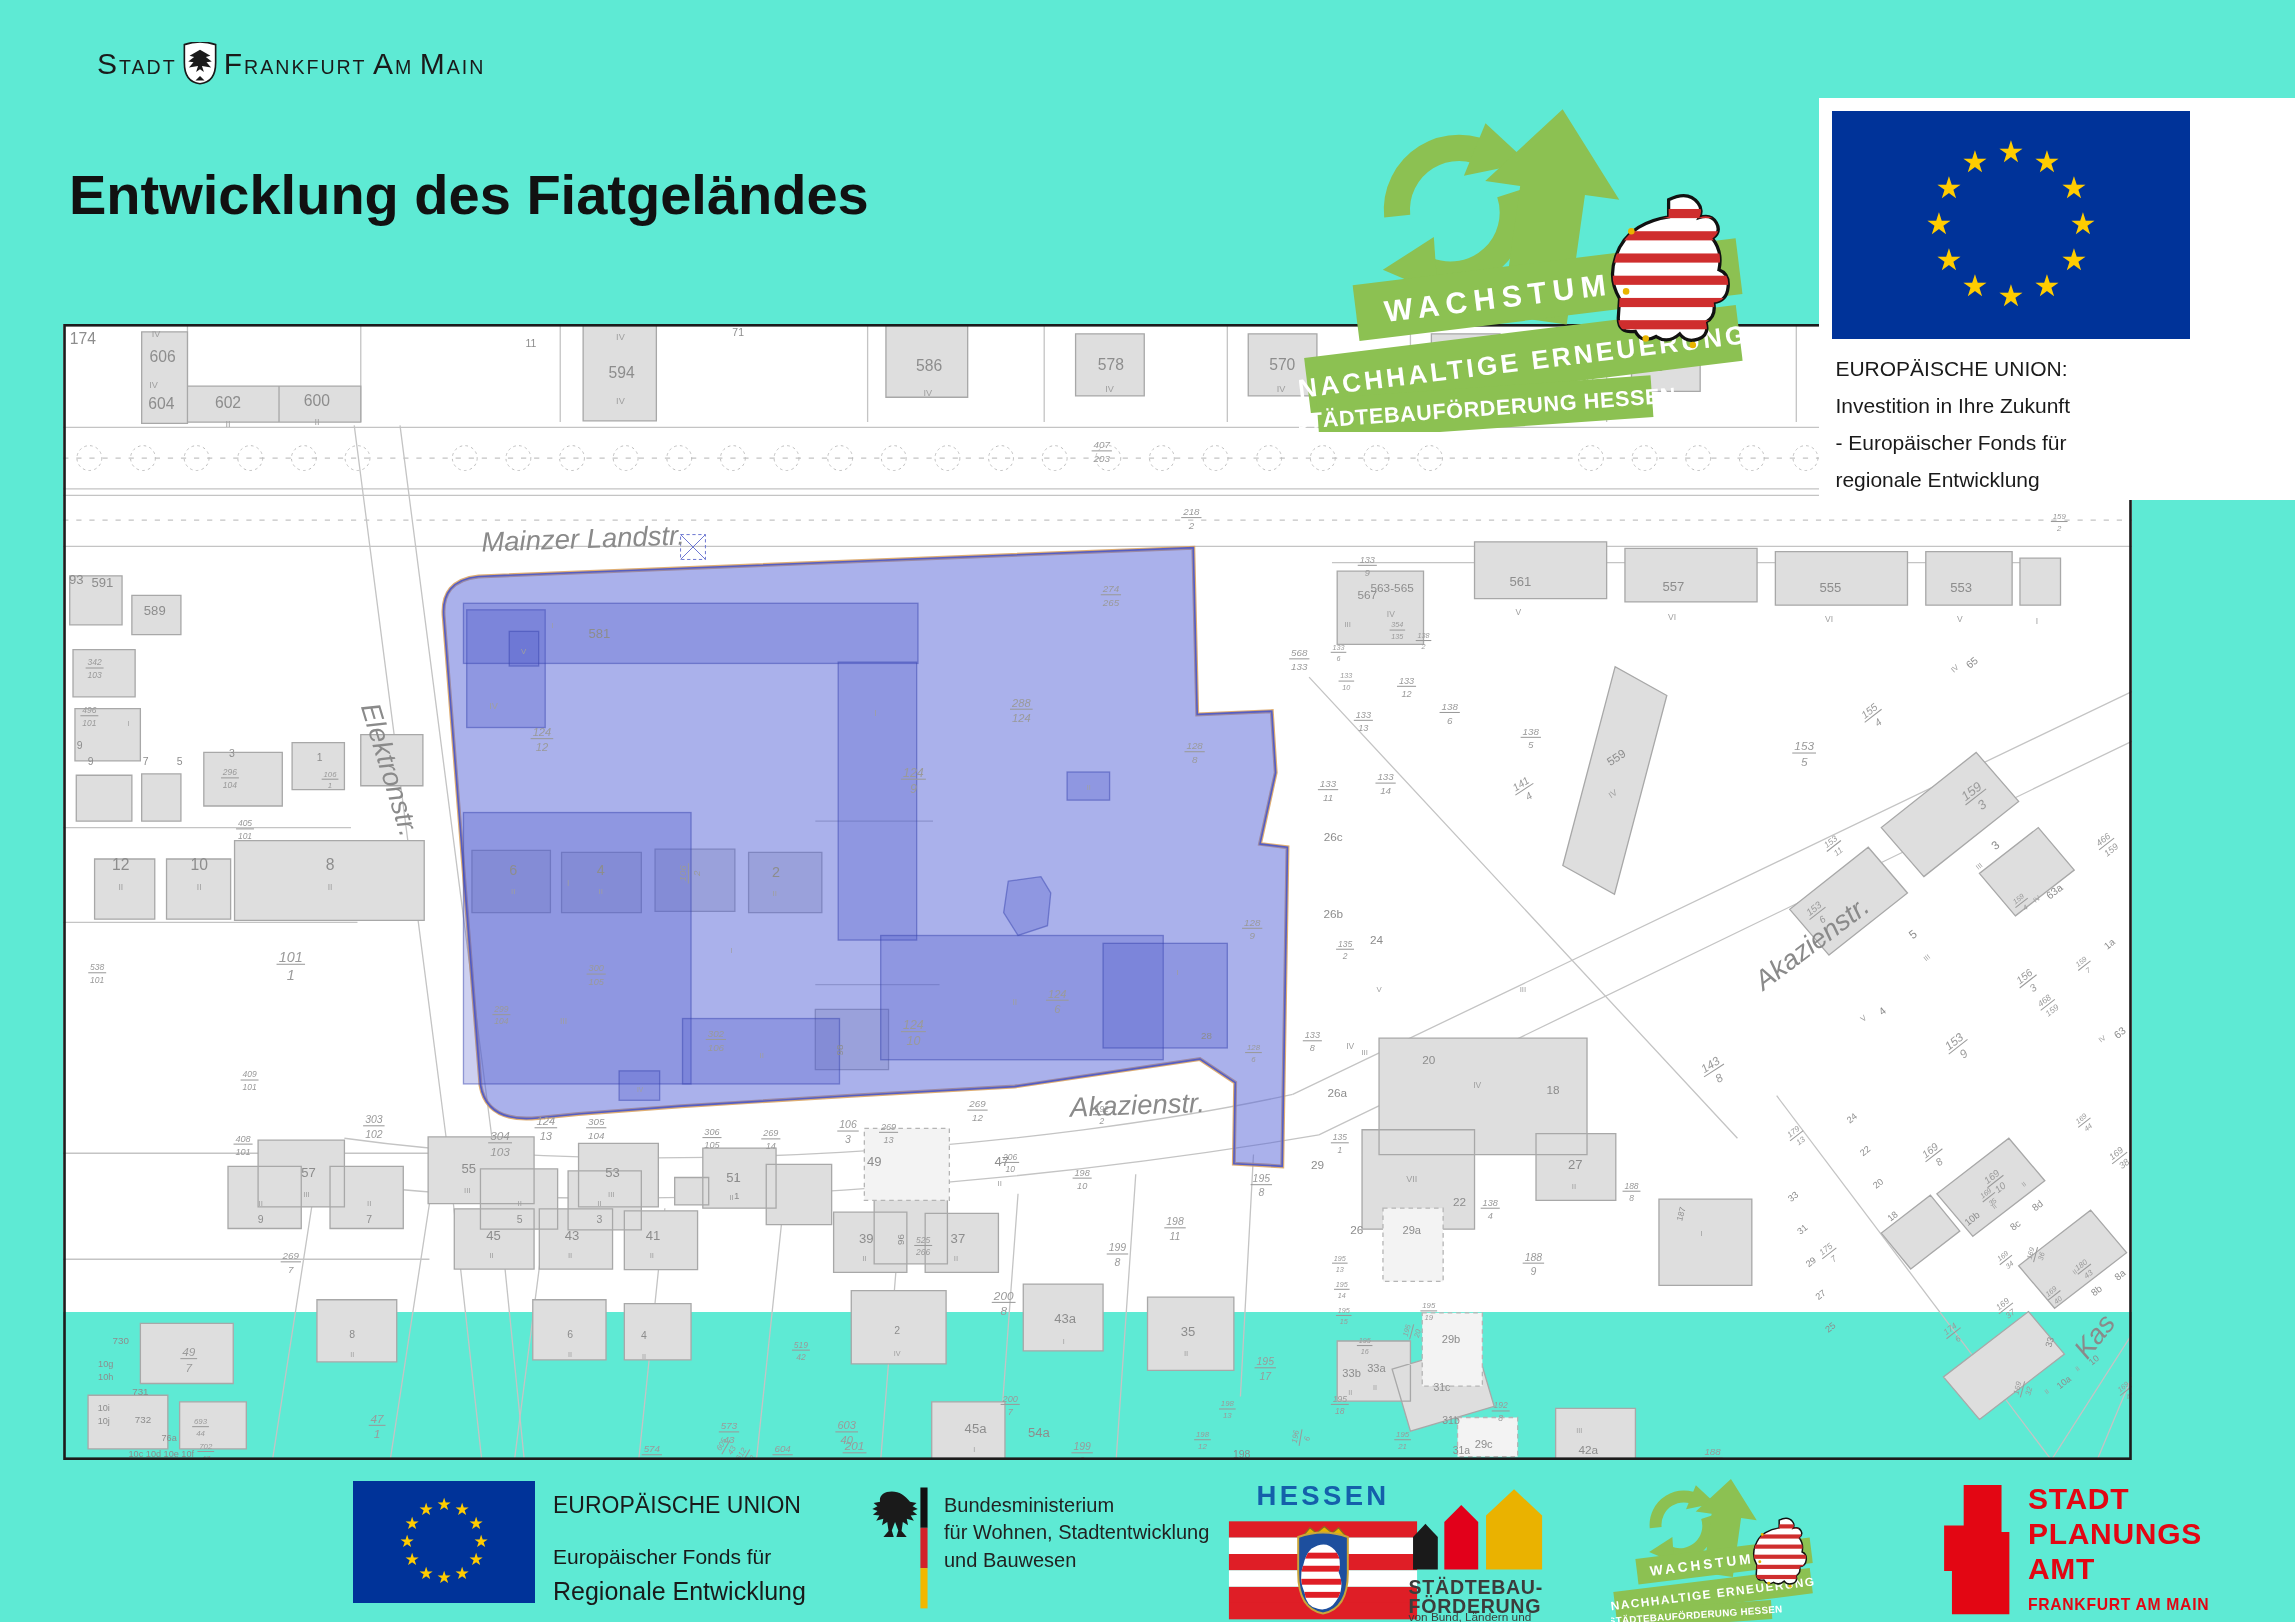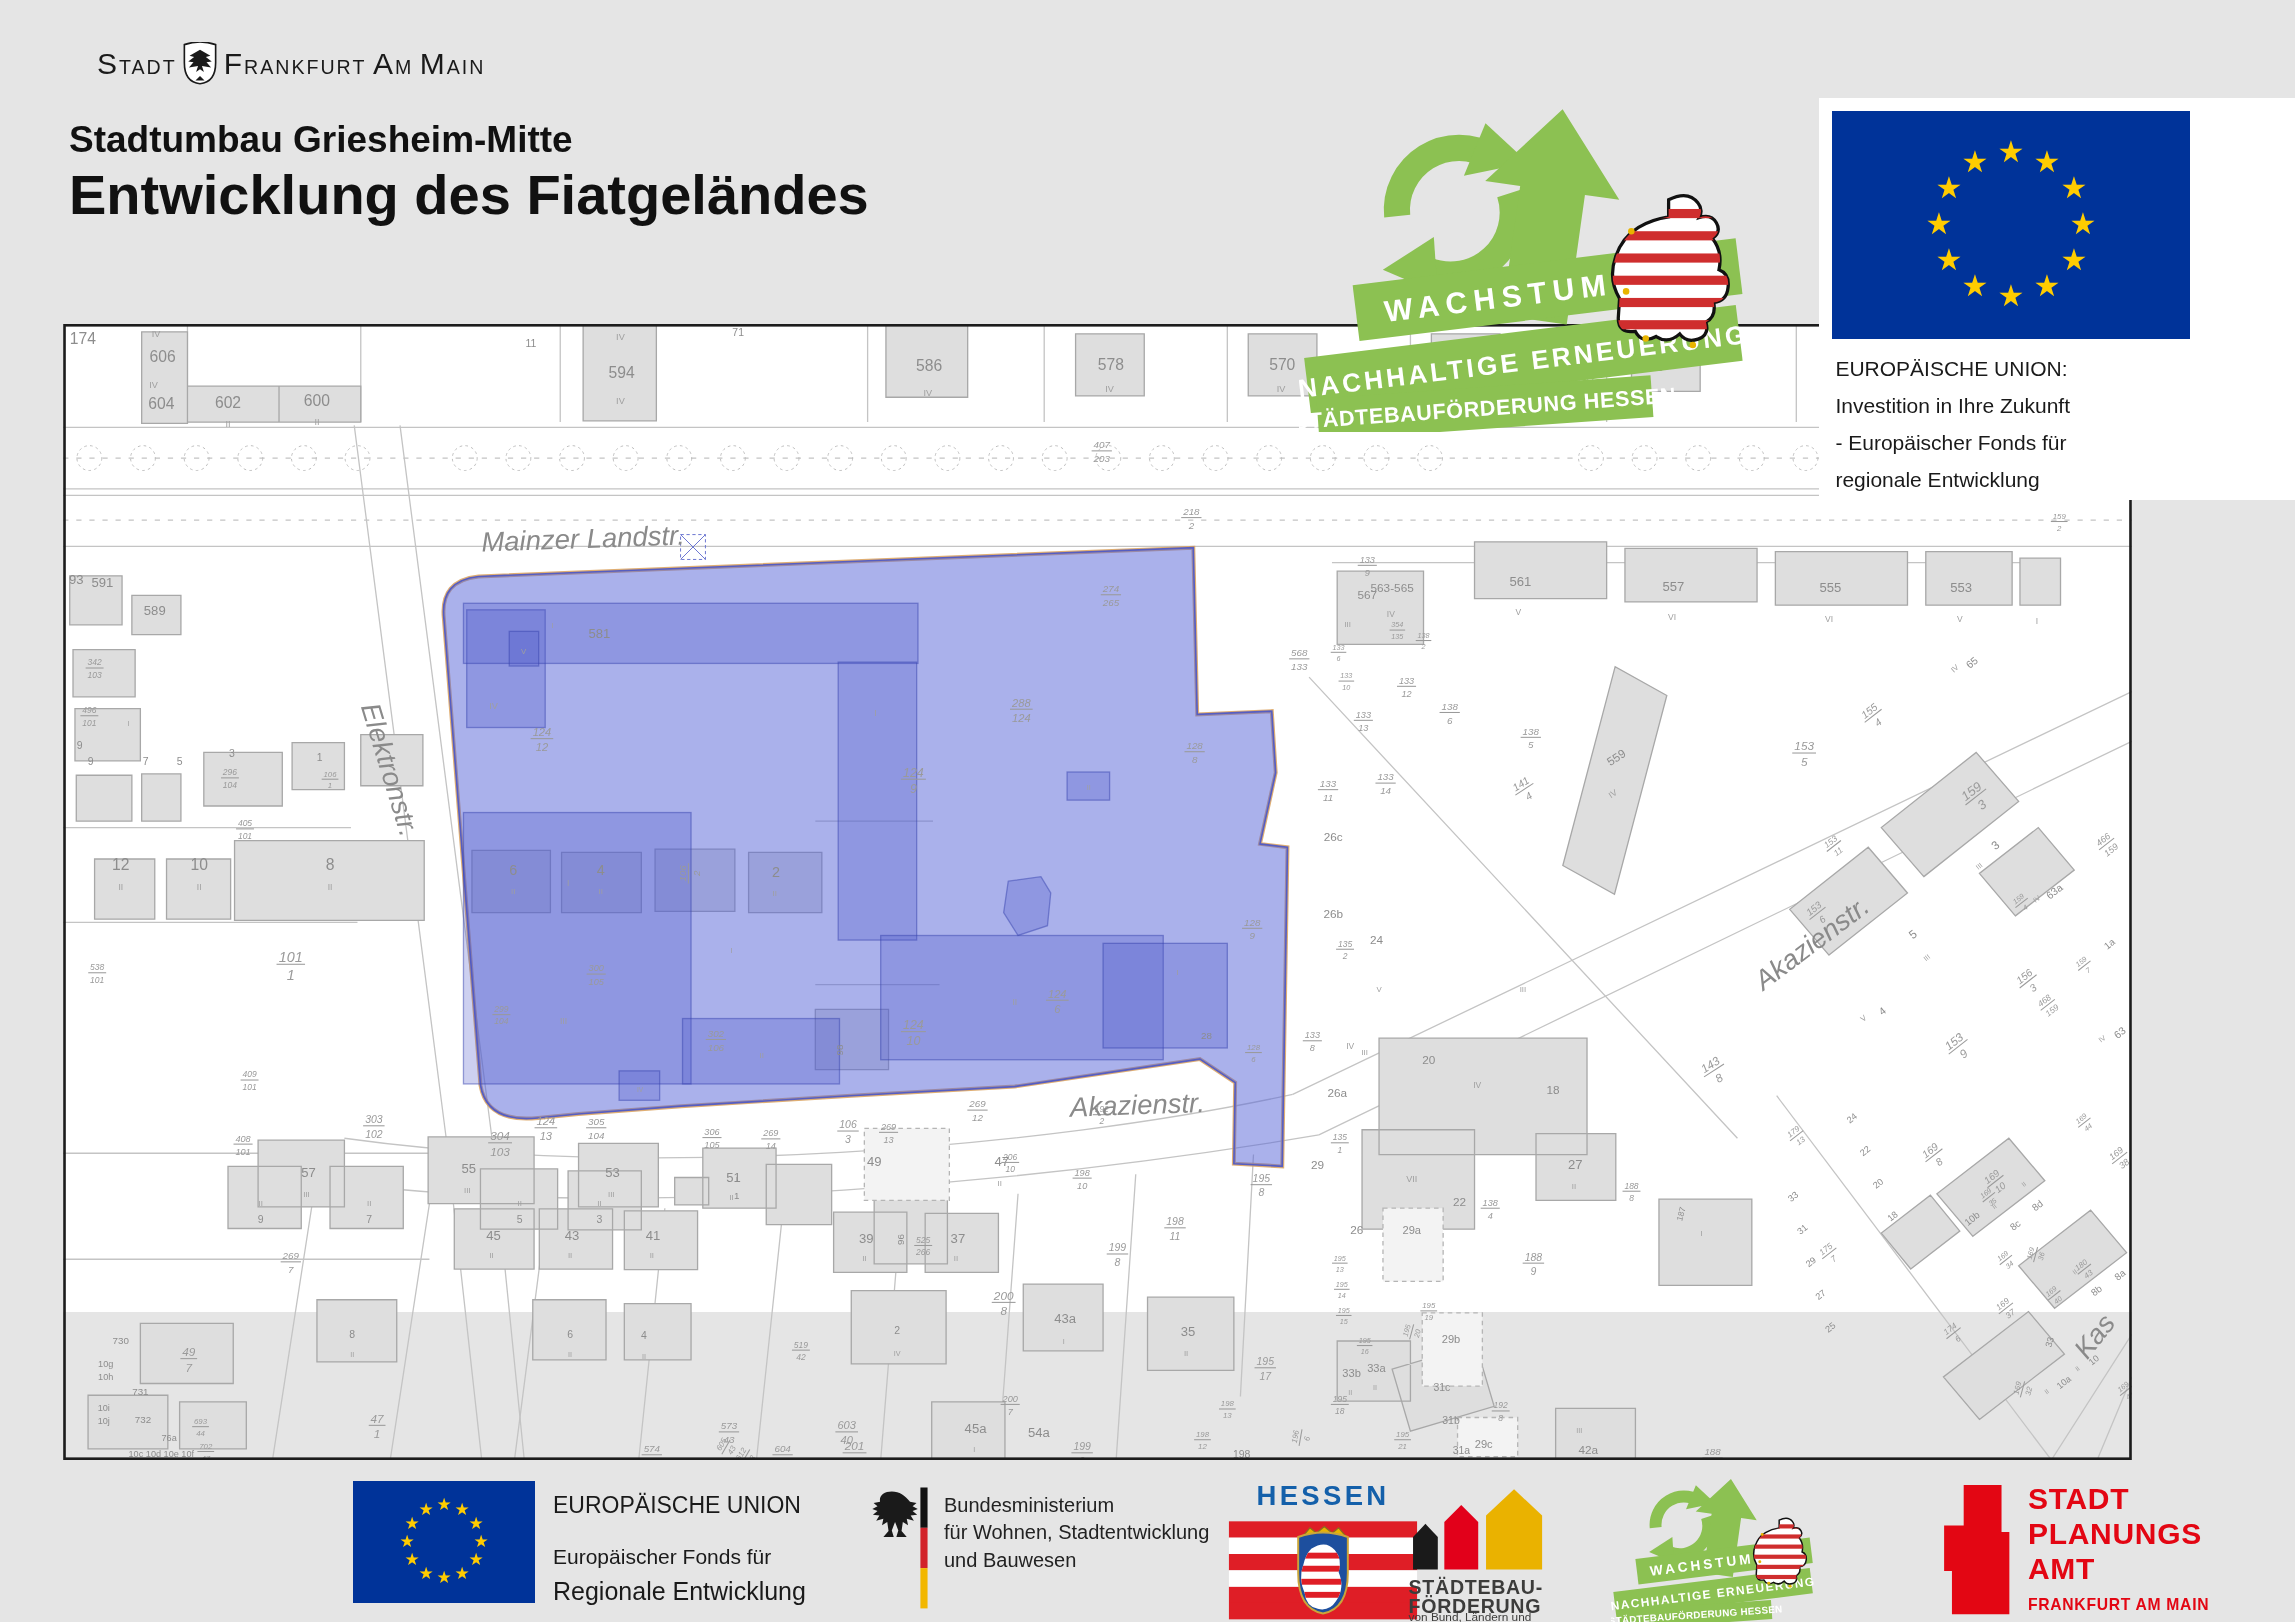--- a/index.html
+++ b/index.html
@@ -1,16 +1,16 @@
 <!DOCTYPE html>
 <html style="font-size:10.5px"><head>
 <meta charset="utf-8">
 <style>
   html,body{margin:0;padding:0;background:#ffffff;}
-  .pg{position:relative;width:2295px;height:1622px;background:#e5e5e5;overflow:hidden;
+  .pg{position:relative;width:2295px;height:1622px;background:#5eead4;overflow:hidden;
       font-family:"Liberation Sans",sans-serif;color:#111;}
   .abs{position:absolute;}
   
   .citylogo{left:97px;top:34px;height:59px;display:flex;align-items:center;gap:6.5px;color:#1a1a1a;}
   .cl-word{display:inline-block;text-transform:uppercase;font-size:19.6px;letter-spacing:2px;font-weight:400;}
   .cl-word::first-letter{font-size:30px;}
   .subtitle{left:69px;top:119px;font-size:37px;font-weight:bold;letter-spacing:0px;}
   .maintitle{left:69px;top:162px;font-size:56px;font-weight:bold;}
   
   .eu-panel{left:1819px;top:98px;width:477px;height:402px;background:#fff;z-index:4;}
@@ -51,21 +51,20 @@
   <div class="abs citylogo">
     <span class="cl-word">Stadt</span>
     <svg width="34" height="43" viewBox="0 0 52 66">
       <path d="M2,4 q24,-8 48,0 v28 q0,30 -24,32 q-24,-2 -24,-32 z" fill="#ffffff" stroke="#1a1a1a" stroke-width="2.5"></path>
       <path d="M26,12 l-16,9 7,2 -9,7 8,1 -7,8 14,-2 -3,9 6,-4 0,10 -7,7 h14 l-7,-7 0,-10 6,4 -3,-9 14,2 -7,-8 8,-1 -9,-7 7,-2 z" fill="#1a1a1a"></path>
     </svg>
     <span class="cl-word">Frankfurt</span>
     <span class="cl-word">am</span>
     <span class="cl-word">Main</span>
   </div>
-  <div class="abs subtitle">Stadtumbau Griesheim-Mitte</div>
   <div class="abs maintitle">Entwicklung des Fiatgeländes</div>
 
   <div class="abs" id="mapwrap">
     <svg id="mapsvg" viewBox="0 0 3163 1737" width="2069" height="1136">
 
       <g stroke="#c4c4c4" stroke-width="2" fill="none">
         <path d="M0,158 H3163 M0,252 H3163 M0,262 H3163 M0,340 H3163"></path>
         <path d="M0,205 H3163" stroke-dasharray="8 12"></path>
         <path d="M0,300 H3163" stroke-dasharray="8 12"></path>
         <path d="M190,0 V150 M455,0 V150 M760,0 V150 M1230,0 V150 M1500,0 V150 M1780,0 V150 M2060,0 V150 M2360,0 V150 M2650,0 V150 M2950,0 V150"></path>

